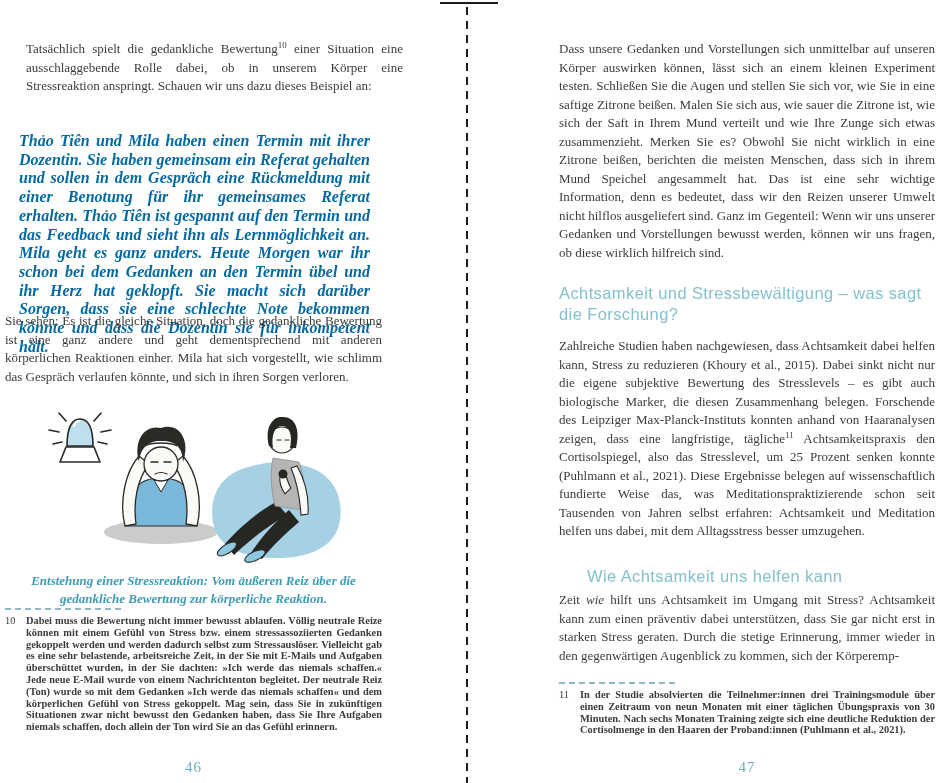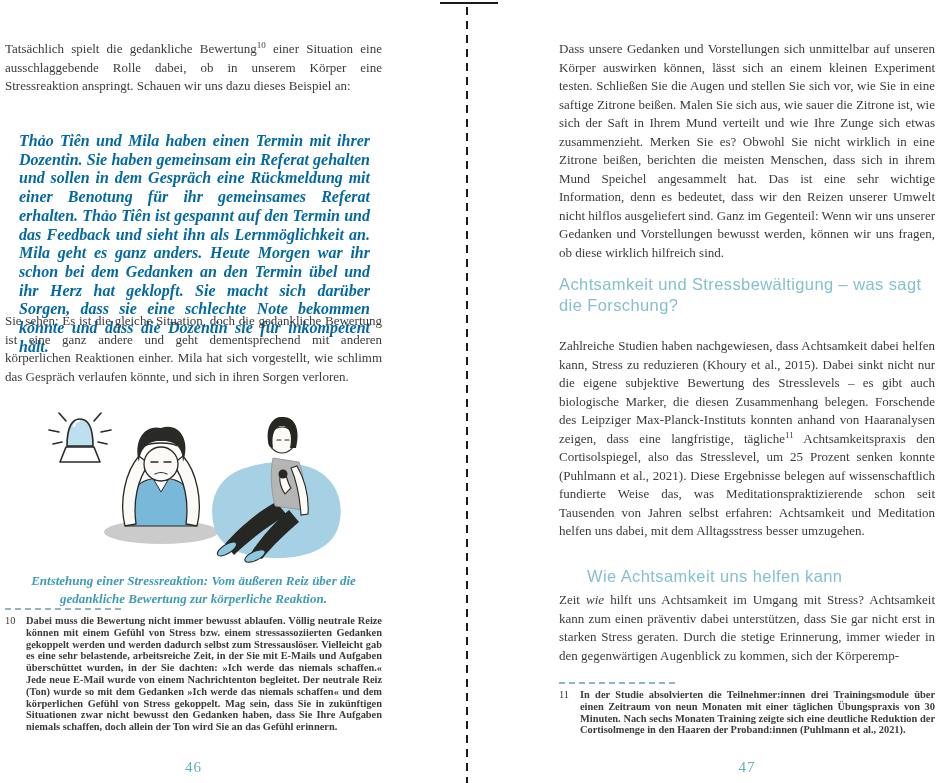--- a/index.html
+++ b/index.html
@@ -94,21 +94,21 @@
   .it { font-style:italic; }
 </style>
 </head>
 <body>
 
 <div class="crop-mark-top"></div>
 <div class="spine-line"></div>
 
 <div class="page page-left">
 
-  <p class="body-para" style="top:40px;"><span>Tatsächlich spielt die gedankliche Bewertung</span><sup class="fn-ref">10</sup><span> einer Situation eine ausschlaggebende Rolle dabei, ob in unserem Körper eine Stressreaktion anspringt. Schauen wir uns dazu dieses Beispiel an:</span></p>
+  <p class="body-para" style="top:40px;margin-left:21px;"><span>Tatsächlich spielt die gedankliche Bewertung</span><sup class="fn-ref">10</sup><span> einer Situation eine ausschlaggebende Rolle dabei, ob in unserem Körper eine Stressreaktion anspringt. Schauen wir uns dazu dieses Beispiel an:</span></p>
 
   <p class="example-quote" style="top:132px;">Thảo Tiên und Mila haben einen Termin mit ihrer Dozentin. Sie haben gemeinsam ein Referat gehalten und sollen in dem Gespräch eine Rückmeldung mit einer Benotung für ihr gemeinsames Referat erhalten. Thảo Tiên ist gespannt auf den Termin und das Feedback und sieht ihn als Lernmöglichkeit an. Mila geht es ganz anders. Heute Morgen war ihr schon bei dem Gedanken an den Termin übel und ihr Herz hat geklopft. Sie macht sich darüber Sorgen, dass sie eine schlechte Note bekommen könnte und dass die Dozentin sie für inkompetent hält.</p>
 
   <p class="body-para" style="top:312px;">Sie sehen: Es ist die gleiche Situation, doch die gedankliche Bewertung ist eine ganz andere und geht dementsprechend mit anderen körperlichen Reaktionen einher. Mila hat sich vorgestellt, wie schlimm das Gespräch verlaufen könnte, und sich in ihren Sorgen verloren.</p>
 
   <svg class="illustration" style="left:28px; top:406px;" width="335" height="160" viewBox="0 0 335 160">
 
     <g>
       <g stroke="#2a2a27" stroke-width="1.6" stroke-linecap="round">
         <line x1="26" y1="7" x2="33" y2="15"></line>
@@ -162,21 +162,21 @@
     </div>
   </div>
 
   <div class="page-number">46</div>
 </div>
 
 <div class="page page-right">
 
   <p class="body-para" style="top:40px;">Dass unsere Gedanken und Vorstellungen sich unmittelbar auf unseren Körper auswirken können, lässt sich an einem kleinen Experiment testen. Schließen Sie die Augen und stellen Sie sich vor, wie Sie in eine saftige Zitrone beißen. Malen Sie sich aus, wie sauer die Zitrone ist, wie sich der Saft in Ihrem Mund verteilt und wie Ihre Zunge sich etwas zusammenzieht. Merken Sie es? Obwohl Sie nicht wirklich in eine Zitrone beißen, berichten die meisten Menschen, dass sich in ihrem Mund Speichel angesammelt hat. Das ist eine sehr wichtige Information, denn es bedeutet, dass wir den Reizen unserer Umwelt nicht hilflos ausgeliefert sind. Ganz im Gegenteil: Wenn wir uns unserer Gedanken und Vorstellungen bewusst werden, können wir uns fragen, ob diese wirklich hilfreich sind.</p>
 
-  <h2 class="section-heading" style="top:274px;">Achtsamkeit und Stressbewältigung – was sagt die Forschung?</h2>
+  <h2 class="section-heading" style="top:283px;">Achtsamkeit und Stressbewältigung – was sagt die Forschung?</h2>
 
   <p class="body-para" style="top:337px;"><span>Zahlreiche Studien haben nachgewiesen, dass Achtsamkeit dabei helfen kann, Stress zu reduzieren (Khoury et al., 2015). Dabei sinkt nicht nur die eigene subjektive Bewertung des Stresslevels – es gibt auch biologische Marker, die diesen Zusammenhang belegen. Forschende des Leipziger Max-Planck-Instituts konnten anhand von Haaranalysen zeigen, dass eine langfristige, tägliche</span><sup class="fn-ref">11</sup><span> Achtsamkeitspraxis den Cortisolspiegel, also das Stresslevel, um 25 Prozent senken konnte (Puhlmann et al., 2021). Diese Ergebnisse belegen auf wissenschaftlich fundierte Weise das, was Meditationspraktizierende schon seit Tausenden von Jahren selbst erfahren: Achtsamkeit und Meditation helfen uns dabei, mit dem Alltagsstress besser umzugehen.</span></p>
 
   <h2 class="section-heading" style="top:566px;margin-left:28px;">Wie Achtsamkeit uns helfen kann</h2>
 
   <p class="body-para" style="top:591px;"><span>Zeit </span><span class="it">wie</span><span> hilft uns Achtsamkeit im Umgang mit Stress? Achtsamkeit kann zum einen präventiv dabei unterstützen, dass Sie gar nicht erst in starken Stress geraten. Durch die stetige Erinnerung, immer wieder in den gegenwärtigen Augenblick zu kommen, sich der Körperemp-</span></p>
 
   <div class="footnote-block" style="top:682px;">
     <div class="footnote-sep"></div>
     <div class="footnote-row">

